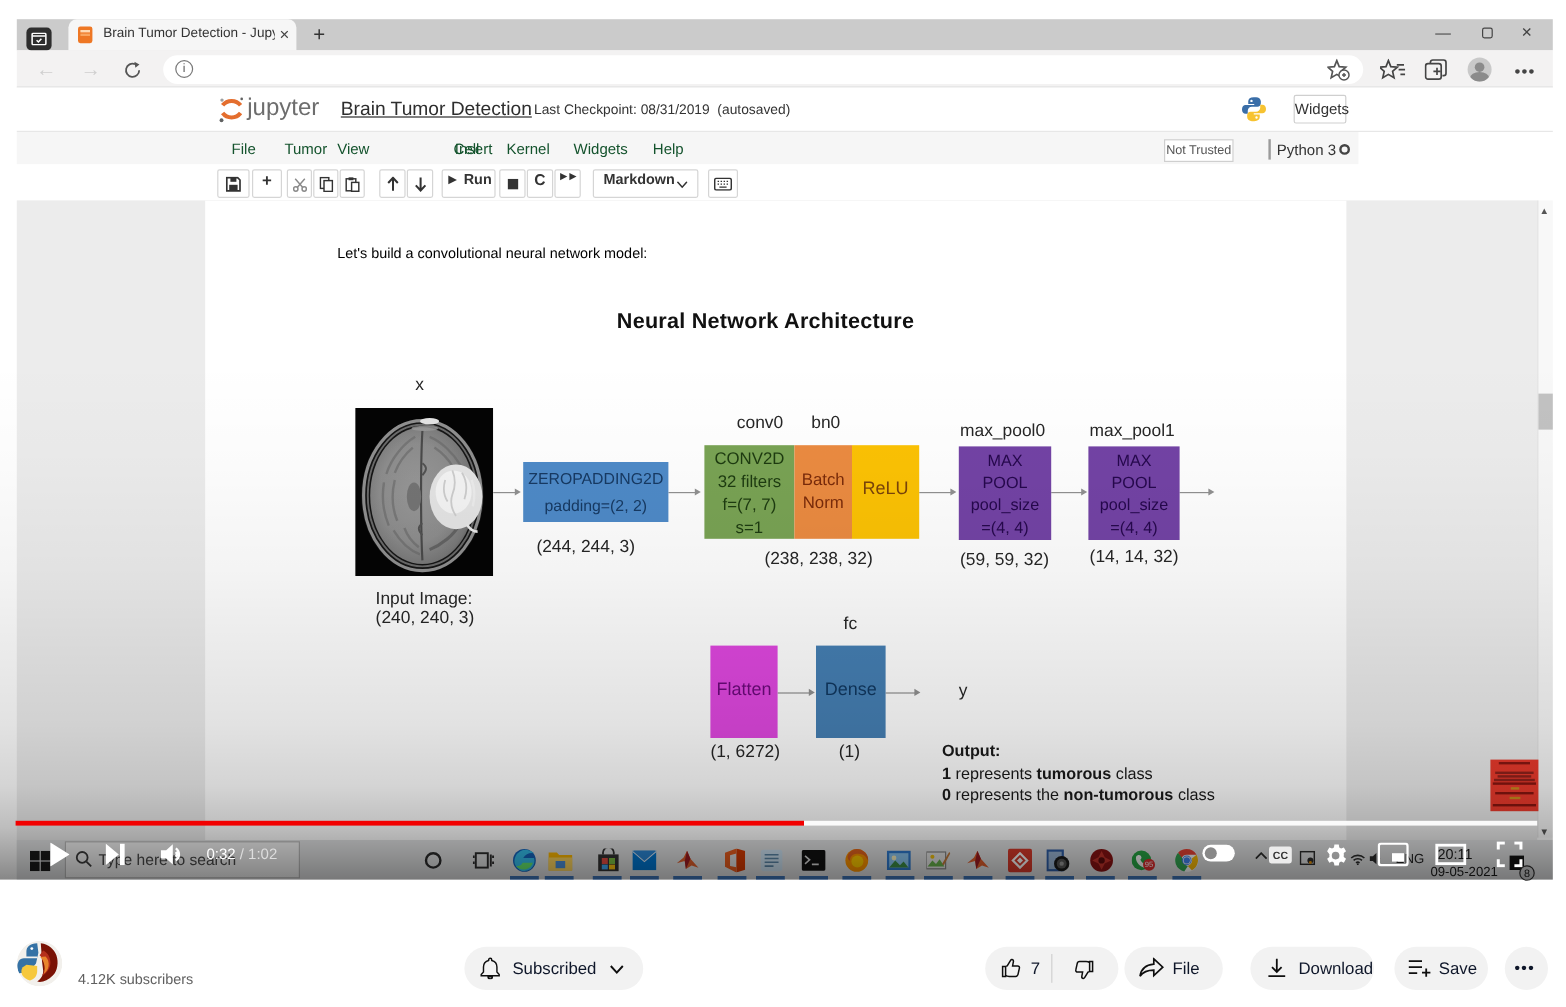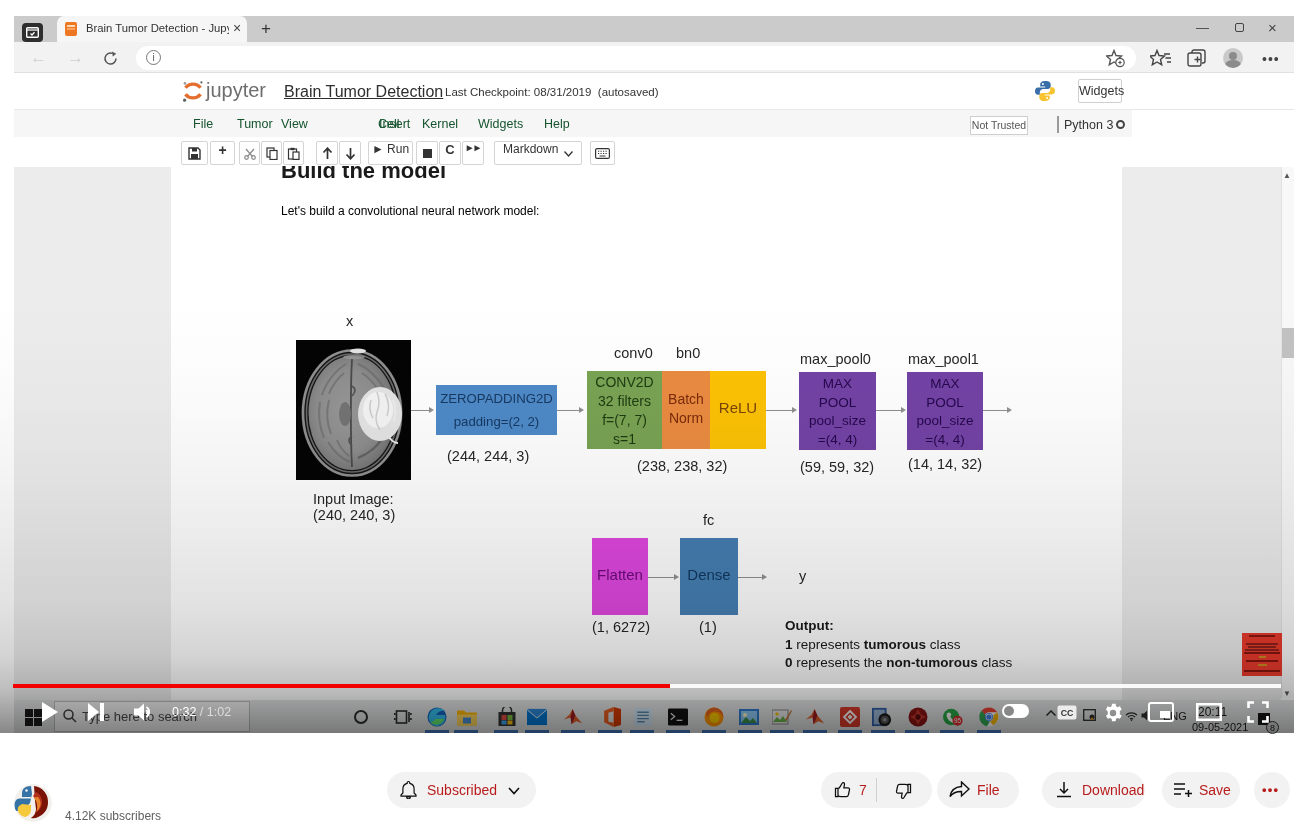--- a/index.html
+++ b/index.html
@@ -27,21 +27,21 @@
 #jtitle{left:284px;top:83px;font-size:16px;color:#2e2e2e;text-decoration:underline;}
 #jcheck{left:445px;top:86px;font-size:11.5px;color:#333;}
 #logout{left:1078px;top:79px;width:44px;height:24px;border:1px solid #cfcfcf;border-radius:2px;background:#fff;font-size:12.5px;color:#333;text-align:center;line-height:22px;}
 #menurow{left:14px;top:110px;width:1118px;height:27px;background:#f6f6f6;}
 .menu{top:117px;font-size:12.5px;color:#14532d;}
 #nottrusted{left:970px;top:116px;width:58px;height:19px;border:1px solid #cfcfcf;background:#fff;font-size:10.5px;color:#555;text-align:center;line-height:17px;}
 #kerneldiv{left:1057px;top:116px;width:1.5px;height:17px;background:#9a9a9a;}
 #kernelname{left:1064px;top:118px;font-size:12.5px;color:#333;}
 #kernelind{left:1116px;top:120px;width:9px;height:9px;border:2px solid #444;border-radius:50%;}
 #toolrow{left:14px;top:137px;width:1280px;height:30px;background:#fff;}
-.tbtn{top:141px;height:24px;background:#fff;border:1px solid #d5d5d5;border-radius:2px;color:#333;font-size:12px;text-align:center;}
+.tbtn{top:141px;height:24px;background:#fff;border:1px solid #d5d5d5;border-radius:2px;color:#333;font-size:12px;text-align:center;font-weight:bold;}
 
 #nbarea{left:14px;top:167px;width:1267px;height:566px;background:#ececec;overflow:hidden;}
 #nbpage{position:absolute;left:157px;top:0;width:951px;height:566px;background:#fff;}
 #scrollbar{left:1281px;top:167px;width:13px;height:531px;background:#f8f8f8;border-left:1px solid #e2e2e2;}
 #sbthumb{left:1282px;top:328px;width:12px;height:30px;background:#c2c2c2;}
 .sbarr{left:1283px;font-size:8px;color:#555;}
 
 #h2clip{left:281px;top:166px;width:260px;height:17px;overflow:hidden;}
 #h2build{position:absolute;left:0;top:-8px;font-size:22px;font-weight:bold;color:#1a1a1a;white-space:nowrap;}
 #lets{left:281px;top:204px;font-size:12px;color:#000;}
@@ -76,21 +76,21 @@
 #yttime{left:172px;top:705px;font-size:12.5px;color:#fff;}
 #yttime span{color:#ddd;}
 
 #sticker{left:1242px;top:633px;width:40px;height:43px;background:#ea3a2c;}
 
 #vtitle{left:13px;top:751px;font-size:18.3px;font-weight:bold;color:#0f0f0f;}
 #vtitle span{font-weight:normal;}
 #avatar{left:14px;top:784px;width:38px;height:38px;border-radius:50%;overflow:hidden;}
 #chname{left:65px;top:788px;font-size:15px;font-weight:bold;color:#0f0f0f;}
 #chsubs{left:65px;top:809px;font-size:12px;color:#606060;}
-.pill{position:absolute;top:772px;height:36px;background:#f2f2f2;border-radius:18px;color:#b91c1c;font-size:14px;}
+.pill{position:absolute;top:789px;height:36px;background:#f2f2f2;border-radius:18px;color:#0f172a;font-size:14px;}
 .pill .lbl{position:absolute;top:10px;}
 </style></head>
 <body>
 <div id="stage">
 
   <div class="abs" id="tabstrip"></div>
   <div class="abs" id="activetab"></div>
   <div class="abs" id="tabactions">
       <svg width="13" height="11" viewBox="0 0 13 11" style="margin:4px 0 0 4px;display:block;">
         <rect x="0.7" y="0.7" width="11.6" height="9.6" rx="1" fill="none" stroke="#fff" stroke-width="1.4"></rect>
@@ -206,24 +206,22 @@
         <path d="M0.5 0.5 L4.5 5 L8.5 0.5" fill="none" stroke="#333" stroke-width="1.3"></path>
       </svg></div>
   <div class="abs tbtn" style="left:590px;width:25px;"><svg width="15" height="11" viewBox="0 0 15 11" style="margin-top:6px">
         <rect x="0.6" y="0.6" width="13.8" height="9.8" rx="1.5" fill="none" stroke="#333" stroke-width="1.2"></rect>
         <path d="M3 3.2 h1.2 M5.5 3.2 h1.2 M8 3.2 h1.2 M10.5 3.2 h1.2 M3 5.5 h1.2 M5.5 5.5 h1.2 M8 5.5 h1.2 M10.5 5.5 h1.2 M4.5 8 h6" stroke="#333" stroke-width="1.1"></path>
       </svg></div>
 
   <div class="abs" id="nbarea">
     <div id="nbpage"></div>
   </div>
-  <div class="abs" id="h2clip">
-      <div id="h2build">Build the model</div>
-    </div>
   <div class="abs" id="lets">Let's build a convolutional neural network model:</div>
+  <div class="abs" id="nnarch">Neural Network Architecture</div>
 
   <div class="abs dlabel" style="left:346px;top:313px;">x</div>
   <div class="abs dlabel" style="left:614px;top:345px;">conv0</div>
   <div class="abs dlabel" style="left:676px;top:345px;">bn0</div>
   <div class="abs dlabel" style="left:800px;top:351px;">max_pool0</div>
   <div class="abs dlabel" style="left:908px;top:351px;">max_pool1</div>
   <div class="abs dlabel" style="left:703px;top:512px;">fc</div>
   <div class="abs dlabel" style="left:799px;top:568px;">y</div>
 
   <svg class="abs" id="mri" width="115" height="140" style="left:296px;top:340px;" viewBox="0 0 115 140">

